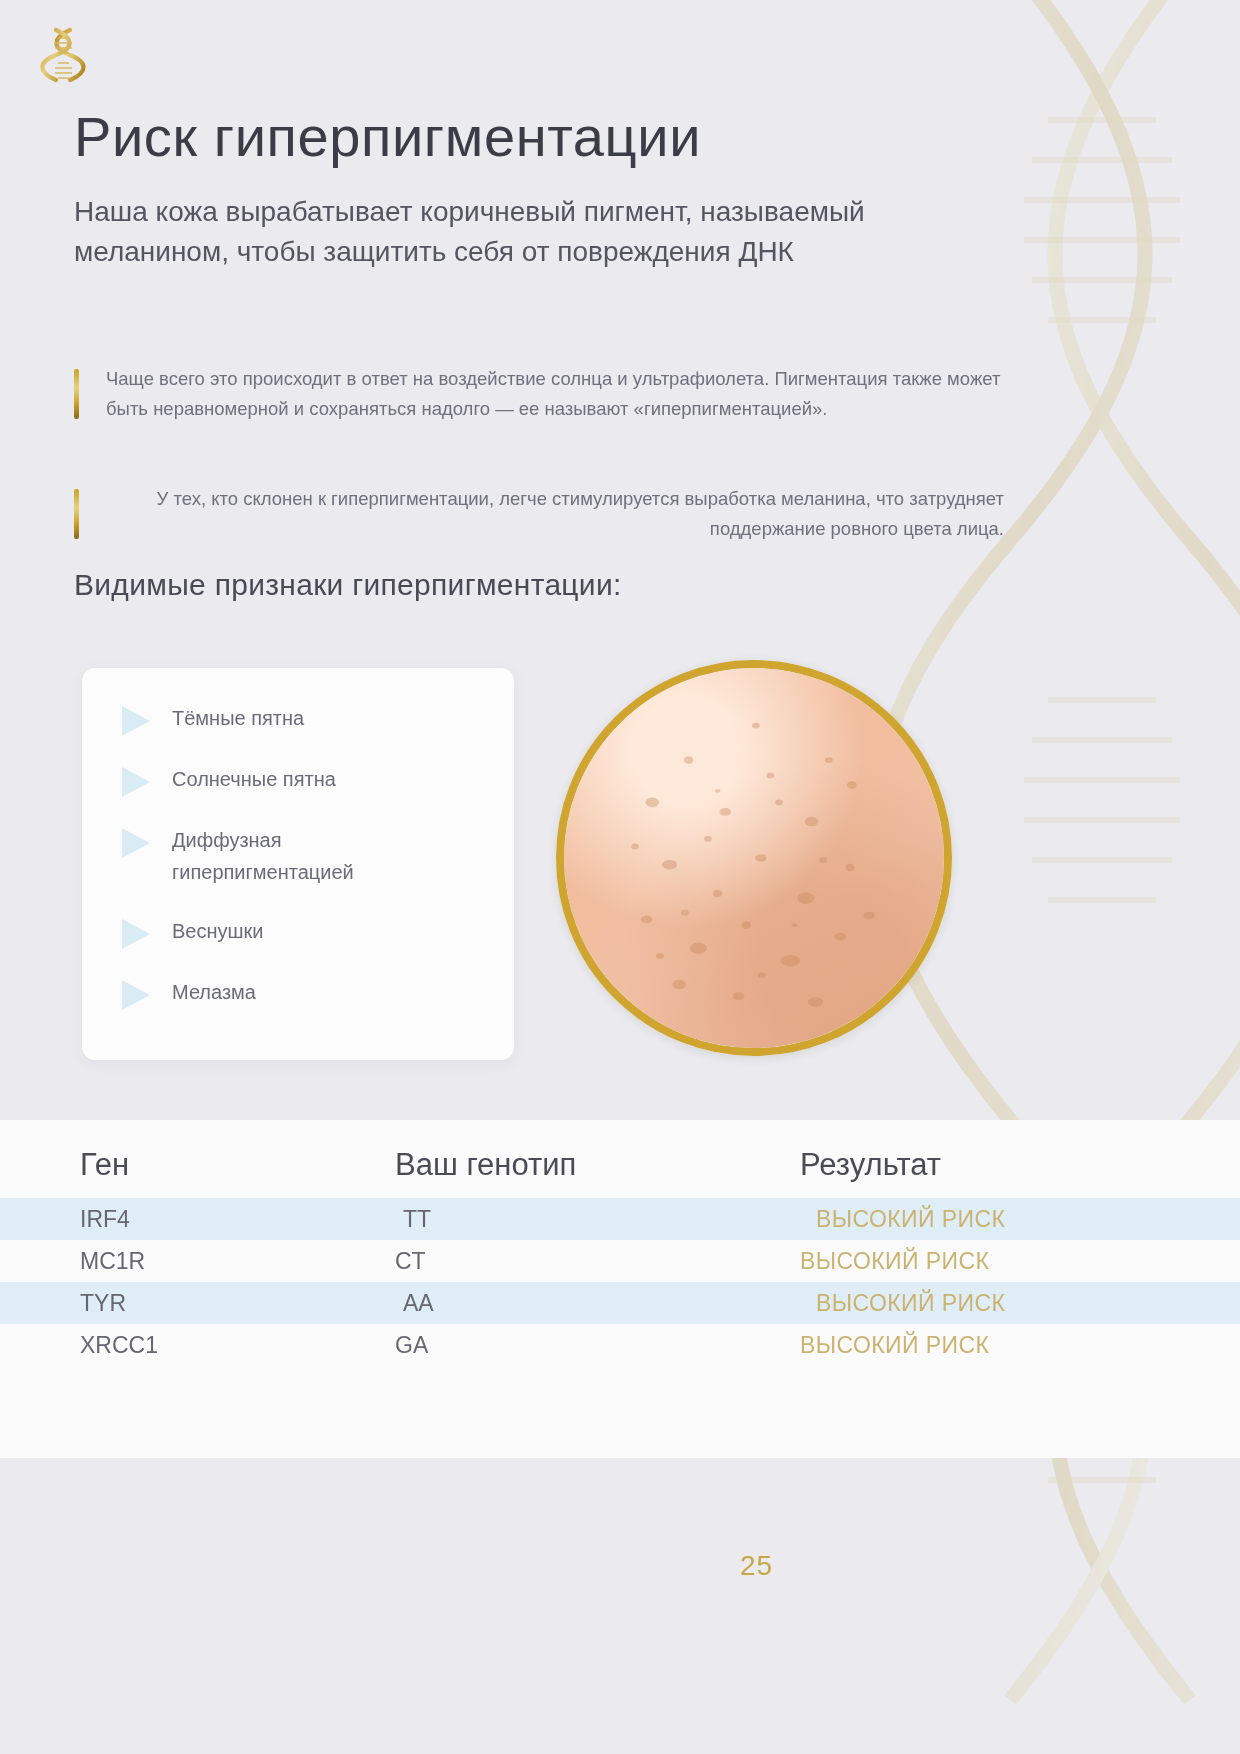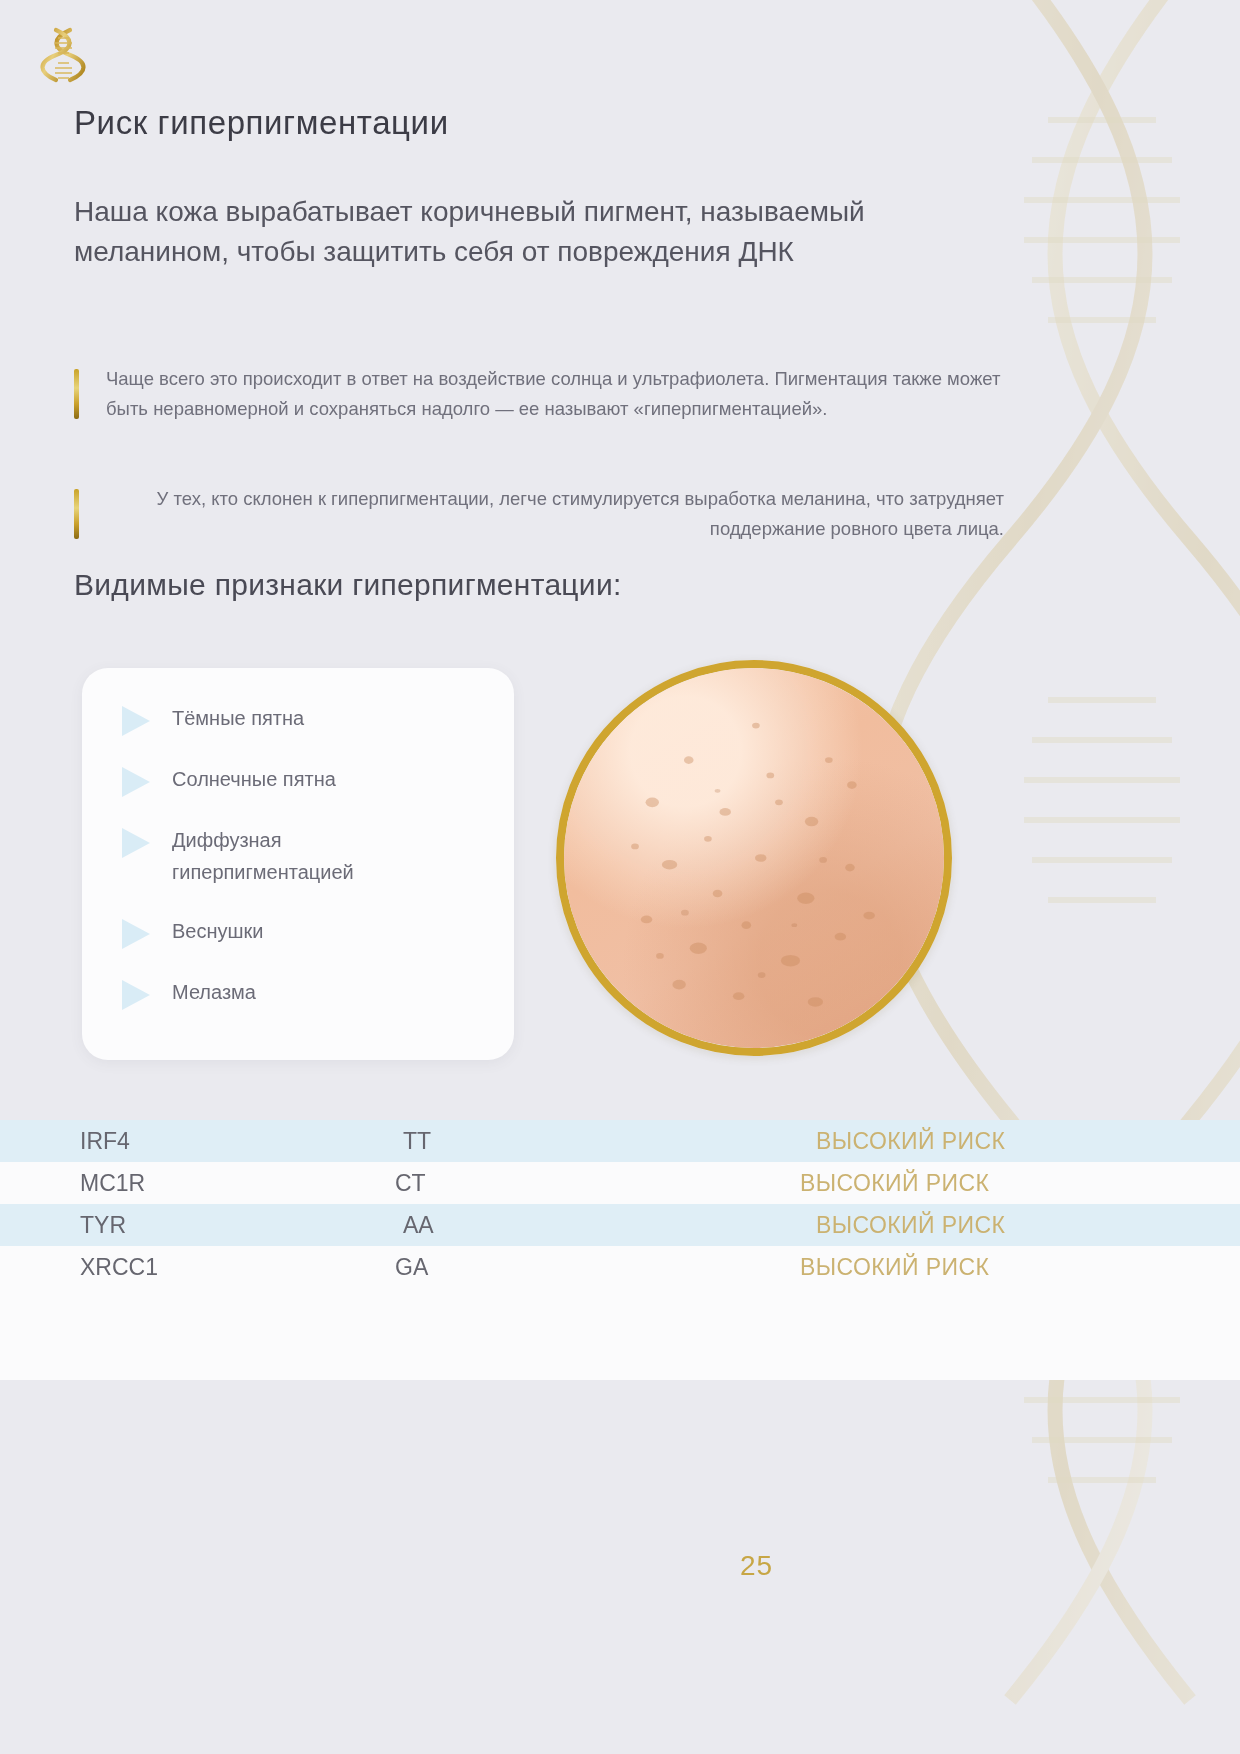--- a/index.html
+++ b/index.html
@@ -29,21 +29,21 @@
   .logo {
     position: absolute;
     left: 40px; top: 24px;
     width: 46px; height: 62px;
   }
 
   
   .title {
     position: absolute;
     left: 74px; top: 104px;
-    font-size: 33px;
+    font-size: 56px;
     font-weight: 300;
     letter-spacing: 0.6px;
     color: #3c3c46;
   }
 
   .intro {
     position: absolute;
     left: 74px; top: 192px;
     width: 860px;
     font-size: 28px;
@@ -83,21 +83,21 @@
     color: #4a4a55;
     letter-spacing: 0.3px;
   }
 
   
   .signs-card {
     position: absolute;
     left: 82px; top: 668px;
     width: 432px; height: 392px;
     background: #fcfcfd;
-    border-radius: 26px;
+    border-radius: 13px;
     box-shadow: 0 3px 14px rgba(80,80,100,0.07);
     padding: 34px 28px 20px 28px;
   }
   .sign-row {
     display: flex;
     align-items: flex-start;
     margin-bottom: 27px;
   }
   .sign-row:last-child { margin-bottom: 9px; }
   .tri {
@@ -327,20 +327,25 @@
         <ellipse cx="126" cy="255" rx="4" ry="3"></ellipse>
         <ellipse cx="206" cy="320" rx="4" ry="3"></ellipse>
         <ellipse cx="270" cy="200" rx="4" ry="3"></ellipse>
         <ellipse cx="160" cy="128" rx="3" ry="2"></ellipse>
         <ellipse cx="240" cy="268" rx="3" ry="2"></ellipse>
       </g>
     </svg>
   </div>
 
   <div class="table">
+    <div class="t-row t-head">
+      <div class="c c-gene">Ген</div>
+      <div class="c c-geno">Ваш генотип</div>
+      <div class="c c-result">Результат</div>
+    </div>
 
     <div class="t-row t-body-row stripe-a">
       <div class="c c-gene cell-text">IRF4</div>
       <div class="c c-geno cell-text">TT</div>
       <div class="c c-result cell-result">ВЫСОКИЙ РИСК</div>
     </div>
     <div class="t-row t-body-row stripe-b">
       <div class="c c-gene cell-text">MC1R</div>
       <div class="c c-geno cell-text">CT</div>
       <div class="c c-result cell-result">ВЫСОКИЙ РИСК</div>

